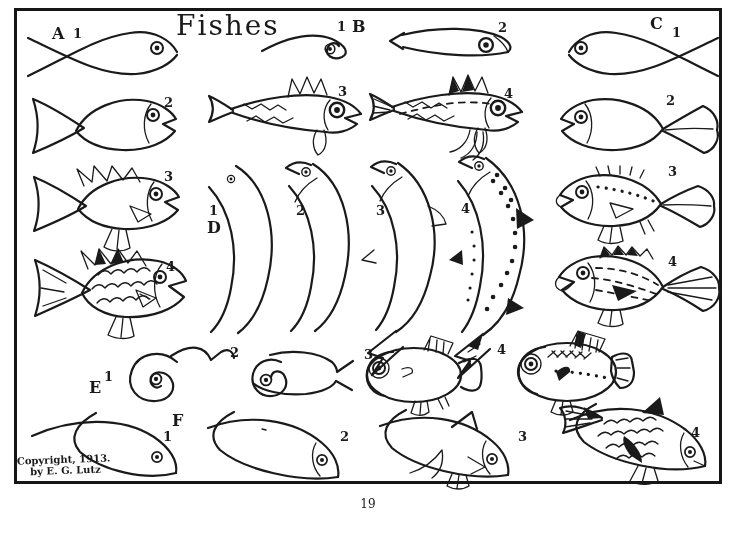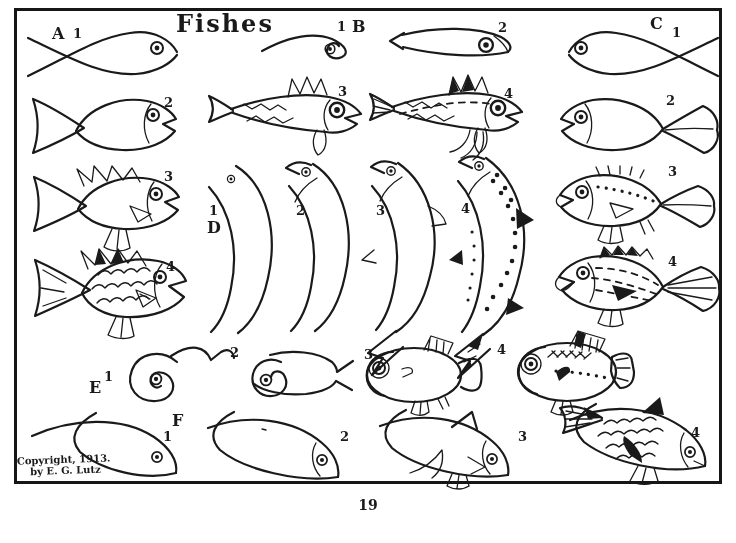--- a/index.html
+++ b/index.html
@@ -1,27 +1,27 @@
 <!DOCTYPE html>
 <html><head>
 <meta charset="utf-8">
 <style>
   html,body{margin:0;padding:0;}
   body{
     width:736px;height:543px;position:relative;background:#ffffff;
     font-family:"DejaVu Serif", serif;color:#1a1a1a;overflow:hidden;
   }
   .border-frame{position:absolute;left:14px;top:8px;width:702px;height:470px;border:3px solid #161616;}
-  .title{position:absolute;font-size:24px;font-weight:bold;letter-spacing:2px;line-height:1;}
+  .title{position:absolute;font-size:28px;font-weight:normal;letter-spacing:2px;line-height:1;}
   .label{position:absolute;font-weight:bold;line-height:1;}
   .letter{font-size:16px;}
   .num{font-size:13px;}
   .copyright{position:absolute;font-size:10px;line-height:11px;font-weight:bold;transform:rotate(-2deg);}
   .copyright .l2{padding-left:13px;}
-  .pagenum{position:absolute;font-size:14px;font-weight:bold;}
+  .pagenum{position:absolute;font-size:12px;font-weight:normal;}
   svg{position:absolute;left:0;top:0;}
   .s{fill:none;stroke:#1a1a1a;stroke-width:2.2;stroke-linecap:round;stroke-linejoin:round;}
   .t{stroke-width:1.3;}
   .f{fill:#1a1a1a;stroke:none;}
   .dash2{fill:none;stroke:#1a1a1a;stroke-width:1.8;stroke-linecap:round;stroke-dasharray:6 6;}
   .dot{fill:none;stroke:#1a1a1a;stroke-width:3.2;stroke-linecap:round;stroke-dasharray:0.1 8;}
   .spots{fill:none;stroke:#1a1a1a;stroke-width:4.5;stroke-linecap:round;}
 </style>
 </head>
 <body>

